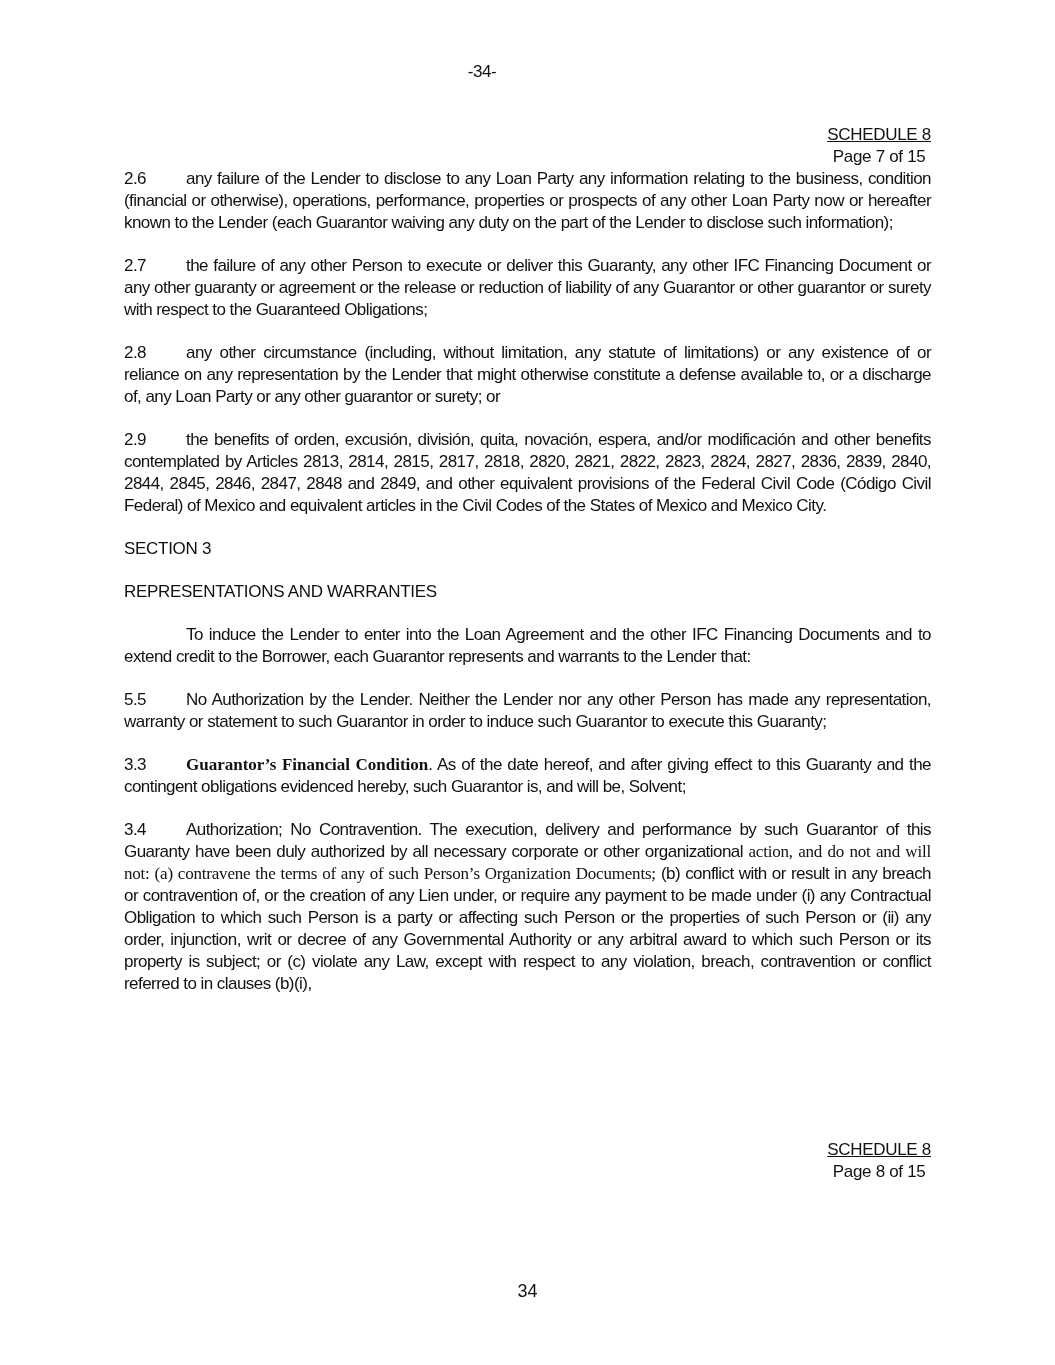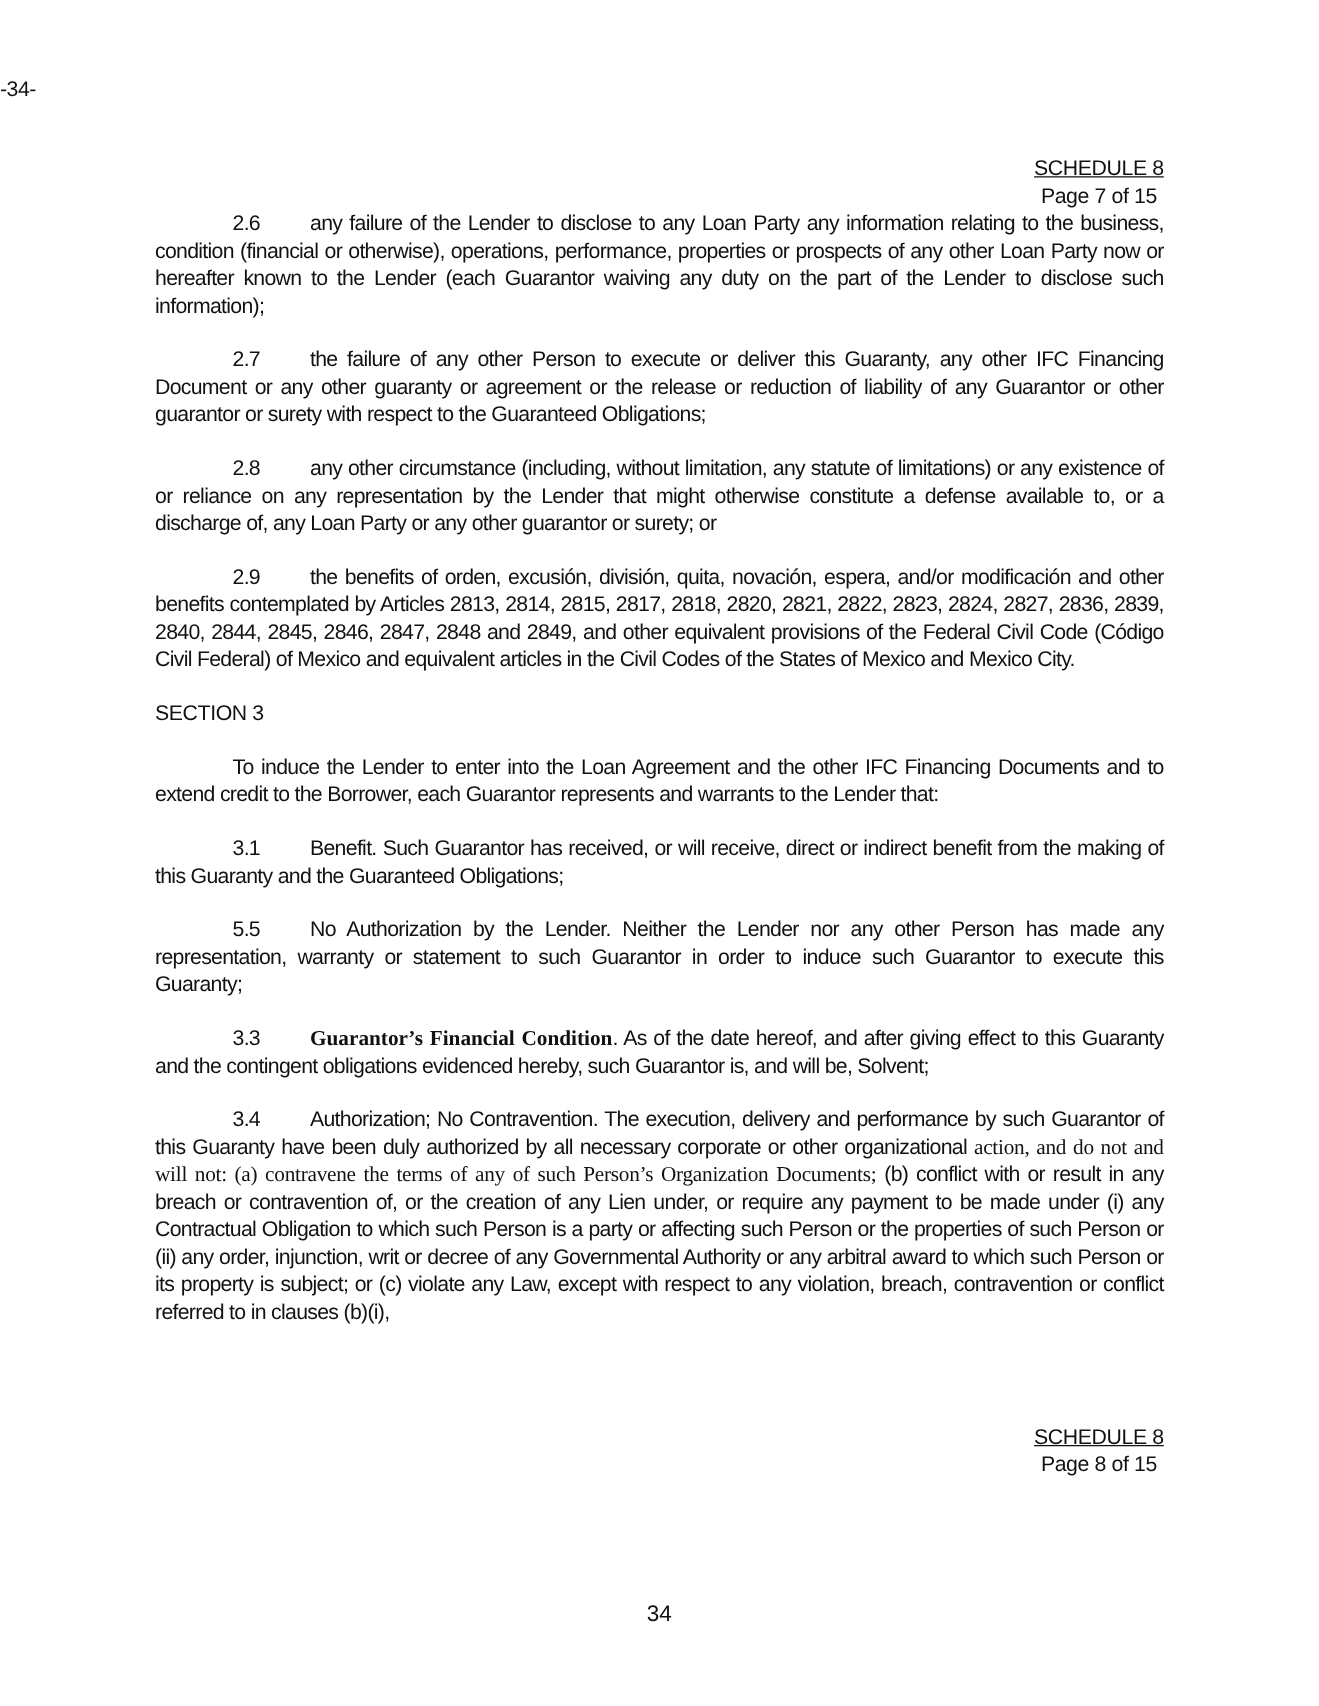--- a/index.html
+++ b/index.html
@@ -19,21 +19,21 @@
       position: absolute;
       left: 0; top: 0;
       width: 1055px;
       height: 1365px;
     }
     .top-page-num {
       position: absolute;
       top: 62px;
       left: 0;
       width: 964px;
-      text-align: left;
+      text-align: center;
       font-size: 17px;
       letter-spacing: -0.4px;
     }
     .sched {
       position: absolute;
       right: 124px;
       text-align: center;
       font-size: 17px;
       line-height: 22px;
       letter-spacing: -0.3px;
@@ -57,21 +57,20 @@
       letter-spacing: -0.55px;
       word-spacing: 0px;
     }
     .para {
       text-align: justify;
       margin: 0 0 21px 0;
     }
     .para .num {
       display: inline-block;
       width: 62px;
-      margin-left: 62px;
     }
     .para.intro {
       text-indent: 62px;
     }
     .heading {
       margin: 0 0 21px 0;
       letter-spacing: -0.3px;
     }
     .bold-serif {
       font-family: "Liberation Serif", serif;
@@ -108,24 +107,24 @@
     <p class="para"><span class="num">2.6</span><span>any failure of the Lender to disclose to any Loan Party any information relating to the business, condition (financial or otherwise), operations, performance, properties or prospects of any other Loan Party now or hereafter known to the Lender (each Guarantor waiving any duty on the part of the Lender to disclose such information);</span></p>
 
     <p class="para"><span class="num">2.7</span><span>the failure of any other Person to execute or deliver this Guaranty, any other IFC Financing Document or any other guaranty or agreement or the release or reduction of liability of any Guarantor or other guarantor or surety with respect to the Guaranteed Obligations;</span></p>
 
     <p class="para"><span class="num">2.8</span><span>any other circumstance (including, without limitation, any statute of limitations) or any existence of or reliance on any representation by the Lender that might otherwise constitute a defense available to, or a discharge of, any Loan Party or any other guarantor or surety; or</span></p>
 
     <p class="para"><span class="num">2.9</span><span>the benefits of orden, excusión, división, quita, novación, espera, and/or modificación and other benefits contemplated by Articles 2813, 2814, 2815, 2817, 2818, 2820, 2821, 2822, 2823, 2824, 2827, 2836, 2839, 2840, 2844, 2845, 2846, 2847, 2848 and 2849, and other equivalent provisions of the Federal Civil Code (Código Civil Federal) of Mexico and equivalent articles in the Civil Codes of the States of Mexico and Mexico City.</span></p>
 
     <p class="heading">SECTION 3</p>
 
+    <p class="heading">REPRESENTATIONS AND WARRANTIES</p>
 
     <p class="para intro">To induce the Lender to enter into the Loan Agreement and the other IFC Financing Documents and to extend credit to the Borrower, each Guarantor represents and warrants to the Lender that:</p>
 
-    <p class="para"><span class="num">3.1</span><span>Benefit.</span><span> Such Guarantor has received, or will receive, direct or indirect benefit from the making of this Guaranty and the Guaranteed Obligations;</span></p>
 
     <p class="para"><span class="num">5.5</span><span>No Authorization by the Lender.</span><span> Neither the Lender nor any other Person has made any representation, warranty or statement to such Guarantor in order to induce such Guarantor to execute this Guaranty;</span></p>
 
     <p class="para"><span class="num">3.3</span><span class="bold-serif">Guarantor’s Financial Condition</span><span>. As of the date hereof, and after giving effect to this Guaranty and the contingent obligations evidenced hereby, such Guarantor is, and will be, Solvent;</span></p>
 
     <p class="para"><span class="num">3.4</span><span>Authorization; No Contravention.</span><span> The execution, delivery and performance by such Guarantor of this Guaranty have been duly authorized by all necessary corporate or other organizational </span><span class="serif">action, and do not and will not: (a) contravene the terms of any of such Person’s Organization Documents;</span><span> (b) conflict with or result in any breach or contravention of, or the creation of any Lien under, or require any payment to be made under (i) any Contractual Obligation to which such Person is a party or affecting such Person or the properties of such Person or (ii) any order, injunction, writ or decree of any Governmental Authority or any arbitral award to which such Person or its property is subject; or (c) violate any Law, except with respect to any violation, breach, contravention or conflict referred to in clauses (b)(i),</span></p>
 
   </div>
 
   <div class="sched sched-bottom">

